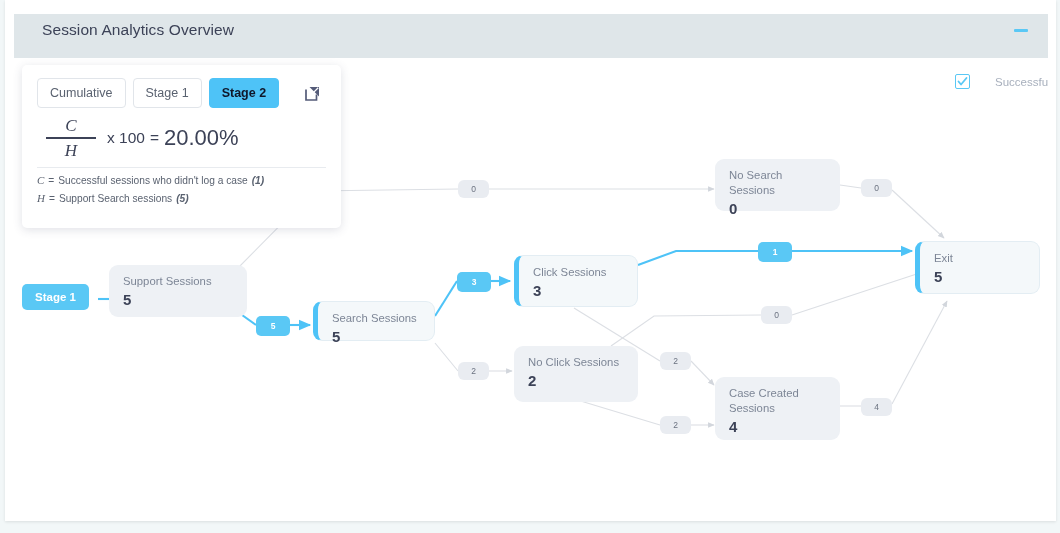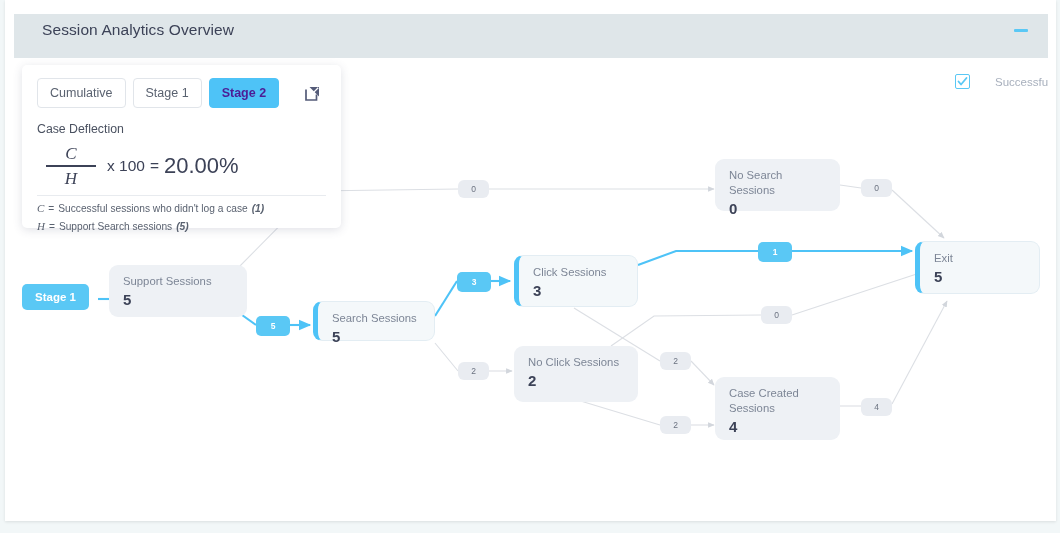--- a/index.html
+++ b/index.html
@@ -181,21 +181,21 @@
     border-radius: 4px;
     border: 1px solid #e1e5ea;
     background: #fff;
     color: #5a6270;
     cursor: pointer;
     white-space: nowrap;
   }
   .tab.active {
     background: #4ec3f7;
     border-color: #4ec3f7;
-    color: #4c1d95;
+    color: #0f172a;
     font-weight: bold;
   }
   #edit-icon {
     margin-left: 18px;
     cursor: pointer;
     display: flex;
     align-items: center;
   }
   #formula-title {
     margin-top: 14px;
@@ -382,21 +382,20 @@
       <div class="tab active">Stage 2</div>
       <div id="edit-icon">
         <svg width="17" height="17" viewBox="0 0 17 17">
           <path d="M2,4.5 L2,15 L12.5,15 L12.5,9.5" fill="none" stroke="#545b78" stroke-width="1.7"></path>
           <path d="M5.5,2 L15,2 L15,11.5 Z" fill="#545b78"></path>
           <path d="M14.2,2.8 L7.4,9.6" fill="none" stroke="#ffffff" stroke-width="1.3"></path>
         </svg>
       </div>
     </div>
 
-    <div id="formula-title">Case Deflection</div>
 
     <div id="formula-row">
       <div id="fraction">
         <div id="frac-num">C</div>
         <div id="frac-bar"></div>
         <div id="frac-den">H</div>
       </div>
       <div id="formula-rest">
         <span>x 100</span>
         <span>=</span>

